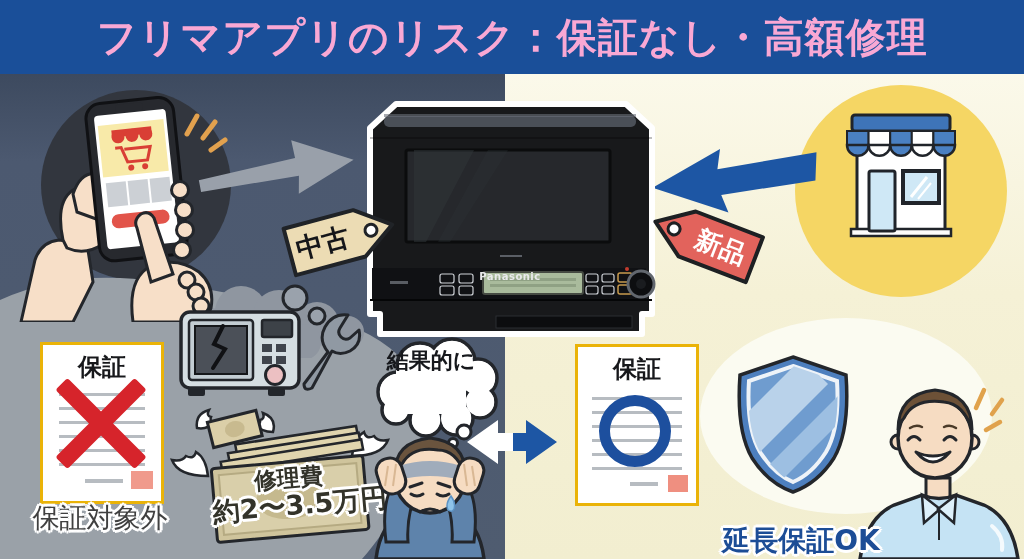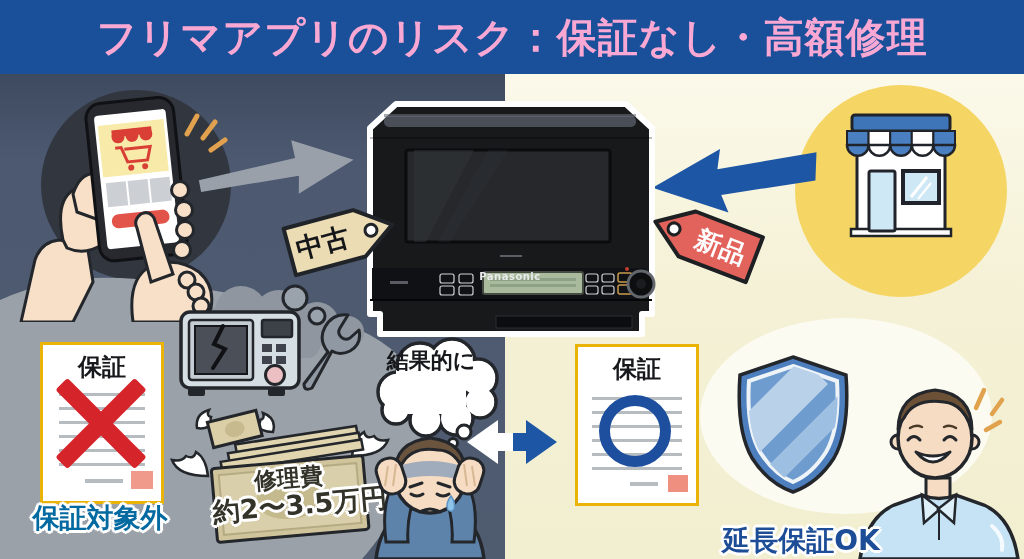--- a/index.html
+++ b/index.html
@@ -13,21 +13,21 @@
   .bg-left{left:0;top:74px;width:505px;height:485px;
            background:linear-gradient(#3d4a5f 0%,#4c5970 18%,#4f5c70 100%);}
   .bg-right{left:505px;top:74px;width:519px;height:485px;
             background:linear-gradient(#fbf9ea 0%,#f5f1d6 45%,#f2eed0 100%);}
   .dark-circle{left:41px;top:90px;width:190px;height:190px;border-radius:50%;background:#32363e;}
   .yellow-circle{left:795px;top:85px;width:212px;height:212px;border-radius:50%;background:#f5d664;}
   .white-ellipse{left:700px;top:318px;width:292px;height:196px;border-radius:50%;background:#fbfbf1;}
   
   .outlined{text-shadow:-2px -2px 0 #fff,2px -2px 0 #fff,-2px 2px 0 #fff,2px 2px 0 #fff,
             0 -3px 0 #fff,0 3px 0 #fff,-3px 0 0 #fff,3px 0 0 #fff;}
-  .caption-red{color:#0369a1;font-size:27px;font-weight:700;text-align:center;white-space:nowrap;}
+  .caption-red{color:#404040;font-size:27px;font-weight:400;text-align:center;white-space:nowrap;}
   .caption-blue{color:#1c4d96;font-size:28px;font-weight:900;text-align:center;white-space:nowrap;}
   
   .doc{background:#fff;border:3px solid #eab308;}
   .doc-title{position:absolute;left:0;top:6px;width:100%;text-align:center;
              font-size:24px;font-weight:800;color:#17181b;}
   .doc-lines{position:absolute;background:repeating-linear-gradient(#b7bcc1 0 3px,transparent 3px 14px);}
   .xbar{position:absolute;left:2px;top:70px;width:112px;height:17px;background:#d6242b;border-radius:3px;}
   .stamp{position:absolute;background:#f09a8c;}
   .dash{position:absolute;background:#b7bcc1;}
   .ring{position:absolute;left:21px;top:48px;width:72px;height:72px;border-radius:50%;

